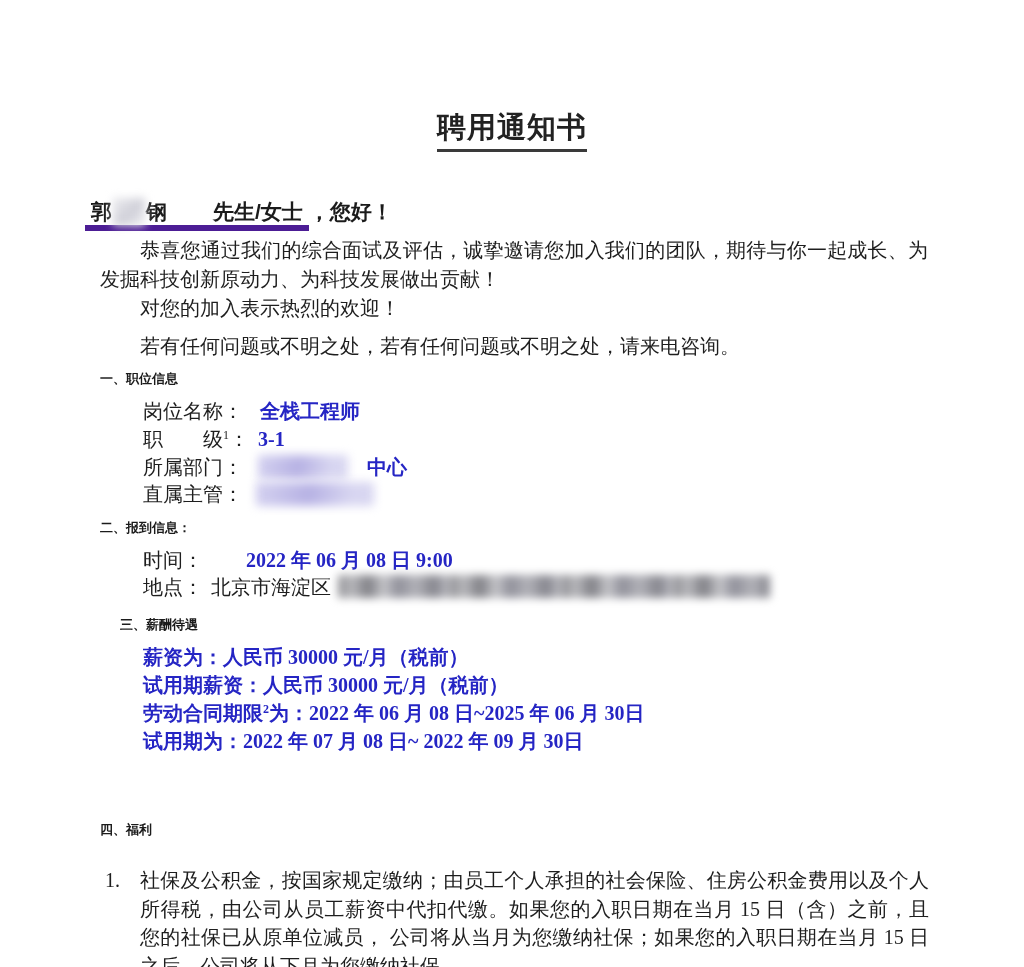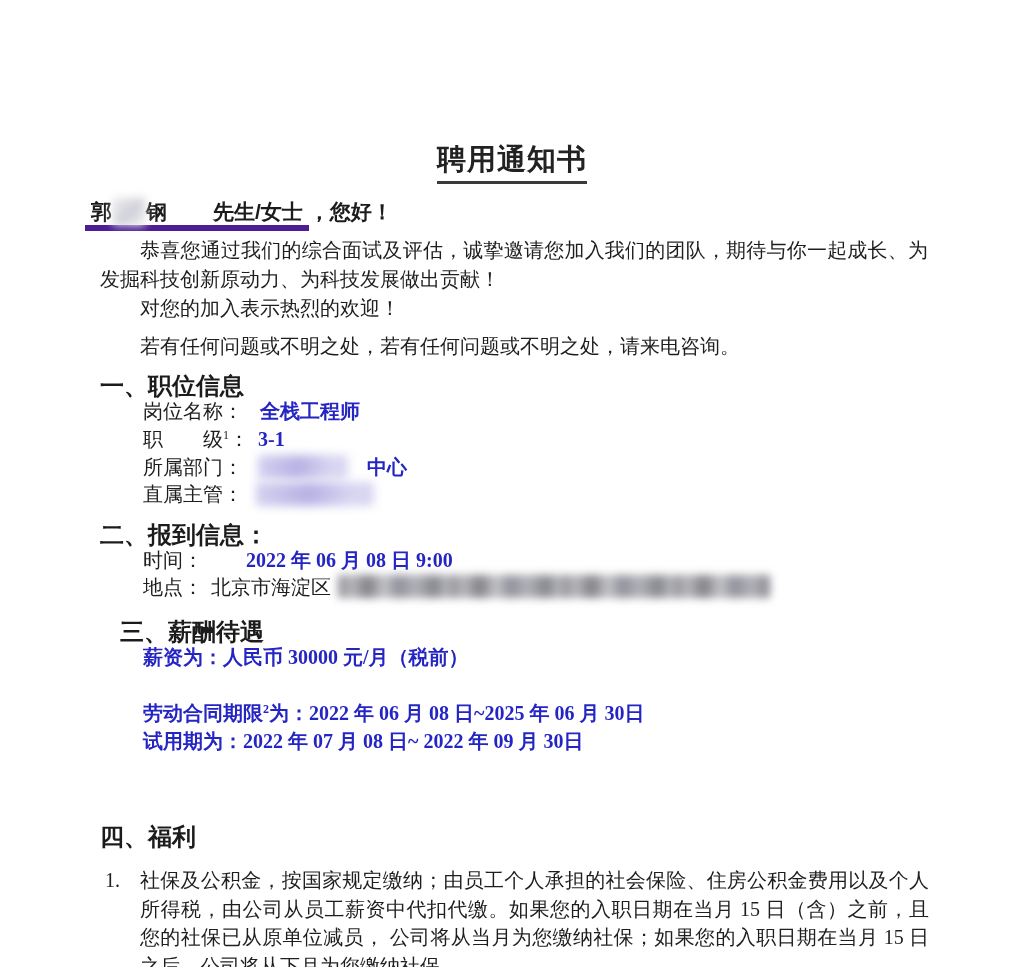--- a/index.html
+++ b/index.html
@@ -25,21 +25,20 @@
   }
   .title {
     display: inline-block;
     font-family: "Liberation Sans", "DejaVu Sans", sans-serif;
     font-size: 29px;
     font-weight: 700;
     letter-spacing: 1px;
     color: #222;
     border-bottom: 3px solid #3a3a3a;
     padding-bottom: 1px;
-    margin-top: 32px;
   }
 
   
   .greeting {
     top: 198px; left: 85px;
     font-family: "Liberation Sans", "DejaVu Sans", sans-serif;
     font-size: 21px;
     font-weight: 700;
     color: #1b1b1b;
     white-space: nowrap;
@@ -62,21 +61,21 @@
   .bodytext {
     font-size: 20px;
     line-height: 29px;
     color: #1e1e1e;
   }
   .para { width: 828px; text-align: justify; }
   .indent { text-indent: 40px; }
 
   .sec-heading {
     font-family: "Liberation Sans", "DejaVu Sans", sans-serif;
-    font-size: 24px;
+    font-size: 13px;
     font-weight: 700;
     color: #1b1b1b;
     white-space: nowrap;
   }
 
   .row { white-space: nowrap; font-size: 20px; }
   .row .label { color: #1e1e1e; }
   .blue {
     color: #2525c4;
     font-weight: 600;
@@ -169,20 +168,21 @@
   <div class="abs row" style="top:574px; left:143px;">
     <span class="label">地点：</span>
     <span class="label" style="margin-left:3px;">北京市海淀区</span>
     <span class="redact-addr"></span>
   </div>
 
   <div class="abs sec-heading" style="top:616px; left:100px;margin-left:20px;">三、薪酬待遇</div>
 
   <div class="abs row blue" style="top:644px; left:143px;">薪资为：人民币 30000 元/月（税前）</div>
 
+  <div class="abs row blue" style="top:672px; left:143px;">试用期薪资：人民币 30000 元/月（税前）</div>
 
   <div class="abs row blue" style="top:700px; left:143px;">
     <span>劳动合同期限</span><sup class="fnote">2</sup><span>为：2022 年 06 月 08 日~2025 年 06 月 30日</span>
   </div>
 
   <div class="abs row blue" style="top:728px; left:143px;">试用期为：2022 年 07 月 08 日~ 2022 年 09 月 30日</div>
 
   <div class="abs sec-heading" style="top:821px; left:100px;">四、福利</div>
 
   <div class="abs benefit-item" style="top:866px; left:105px;">

